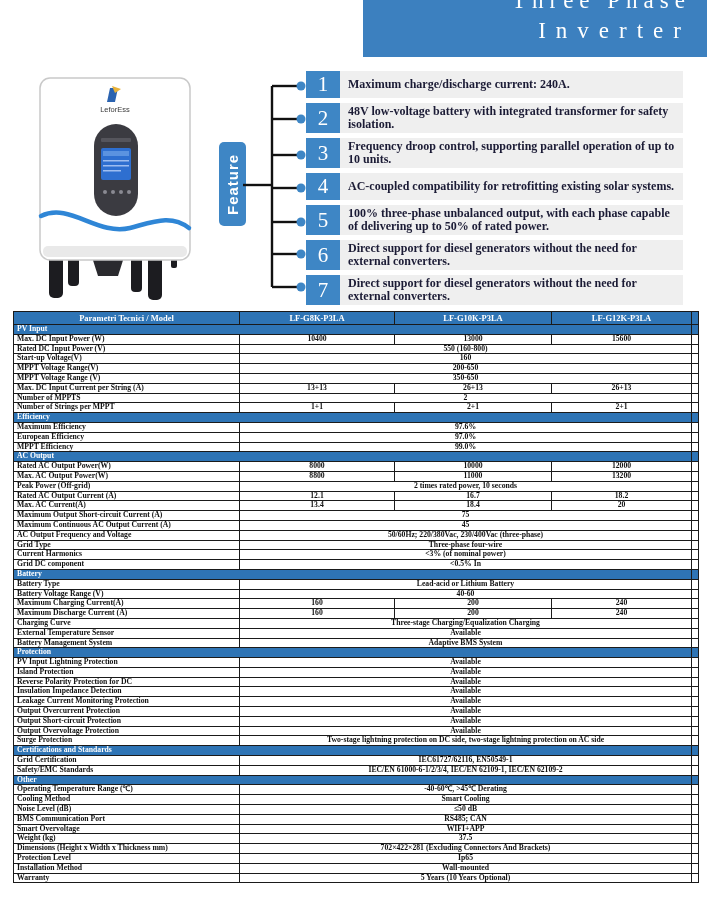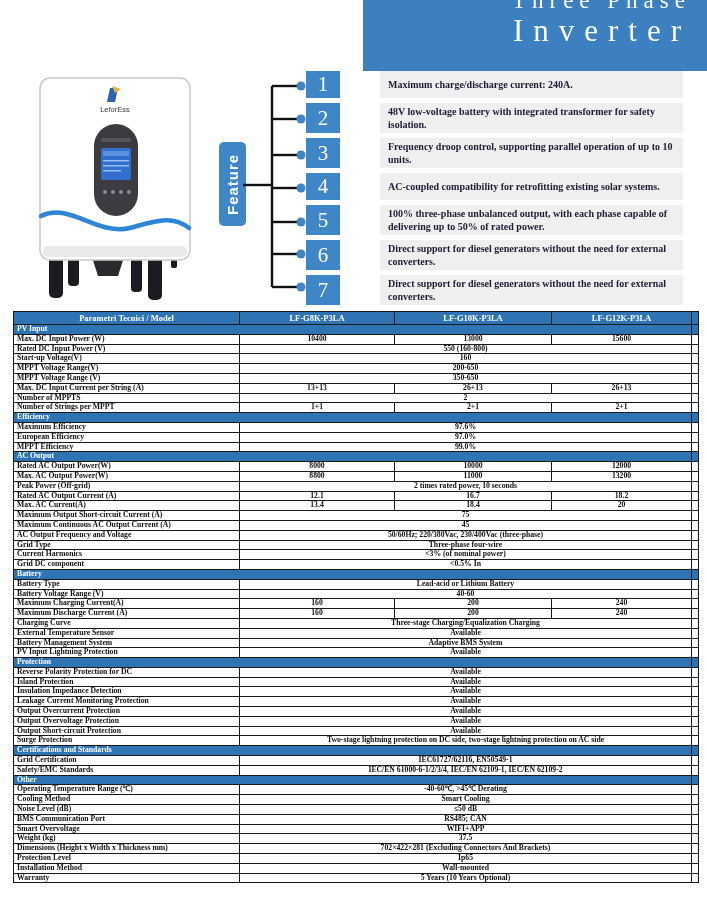--- a/index.html
+++ b/index.html
@@ -2,45 +2,45 @@
 <html><head>
 <meta charset="utf-8">
 <style>
   html,body{margin:0;padding:0;}
   body{
     width:707px;height:909px;position:relative;background:#ffffff;
     font-family:"Liberation Serif", serif;overflow:hidden;
   }
   
   .title-block{
-    position:absolute;left:363px;top:0;width:344px;height:71px;
+    position:absolute;left:363px;top:0;width:344px;height:57px;
     background:#3C80BF;color:#ffffff;box-sizing:border-box;
     overflow:hidden;text-align:right;padding-right:16px;
   }
   .title-inner{margin-top:-12px;}
   .title-line1{font-size:23px;letter-spacing:6px;line-height:26px;white-space:nowrap;}
-  .title-line2{font-size:31px;letter-spacing:10px;line-height:26px;margin-top:4px;white-space:nowrap;}
+  .title-line2{font-size:23px;letter-spacing:10px;line-height:26px;margin-top:4px;white-space:nowrap;}
   
   .feature-label{
     position:absolute;left:219px;top:142px;width:27px;height:84px;
     background:#3E86C5;border-radius:5px;color:#fff;
     font-family:"Liberation Sans", sans-serif;font-weight:bold;font-size:15px;
     display:flex;align-items:center;justify-content:center;
     writing-mode:vertical-rl;transform:rotate(180deg);letter-spacing:1px;
   }
   
   .features{position:absolute;left:306px;top:71px;width:377px;}
   .feature-item{display:flex;align-items:stretch;margin-bottom:5px;min-height:27px;}
   .feature-num{
     width:34px;flex:0 0 34px;background:#3E86C5;color:#fff;
     font-size:21px;display:flex;align-items:center;justify-content:center;
   }
   .feature-text{
-    flex:1;background:#EFEFEF;font-weight:bold;font-size:10px;line-height:13px;
-    padding:2px 8px;color:#1B1B35;display:flex;align-items:center;margin-left:40px;
+    flex:1;background:#EFEFEF;font-weight:bold;font-size:12px;line-height:13px;
+    padding:2px 8px;color:#1B1B35;display:flex;align-items:center;
   }
   
   .spec-table{
     position:absolute;left:13px;top:311px;width:685px;
     border-collapse:collapse;table-layout:fixed;font-weight:bold;color:#101010;
   }
   .spec-table td,.spec-table th{
     border:1px solid #1a1a1a;padding:0 3px;overflow:hidden;white-space:nowrap;
     height:8.6px;font-size:7.7px;line-height:8.8px;
   }
@@ -345,60 +345,60 @@
         <td class="label-cell">External Temperature Sensor</td>
         <td class="value-cell" colspan="3">Available</td>
         <td class="spacer-cell"></td>
       </tr>
       <tr>
         <td class="label-cell">Battery Management System</td>
         <td class="value-cell" colspan="3">Adaptive BMS System</td>
         <td class="spacer-cell"></td>
       </tr>
       <tr>
+        <td class="section-cell" colspan="4">Protection</td>
+        <td class="spacer-cell section-bg"></td>
+      </tr>
+      <tr>
         <td class="label-cell">PV Input Lightning Protection</td>
         <td class="value-cell" colspan="3">Available</td>
         <td class="spacer-cell"></td>
       </tr>
       <tr>
-        <td class="section-cell" colspan="4">Protection</td>
-        <td class="spacer-cell section-bg"></td>
+        <td class="label-cell">Island Protection</td>
+        <td class="value-cell" colspan="3">Available</td>
+        <td class="spacer-cell"></td>
       </tr>
       <tr>
         <td class="label-cell">Reverse Polarity Protection for DC</td>
         <td class="value-cell" colspan="3">Available</td>
         <td class="spacer-cell"></td>
       </tr>
       <tr>
-        <td class="label-cell">Island Protection</td>
-        <td class="value-cell" colspan="3">Available</td>
-        <td class="spacer-cell"></td>
-      </tr>
-      <tr>
         <td class="label-cell">Insulation Impedance Detection</td>
         <td class="value-cell" colspan="3">Available</td>
         <td class="spacer-cell"></td>
       </tr>
       <tr>
         <td class="label-cell">Leakage Current Monitoring Protection</td>
         <td class="value-cell" colspan="3">Available</td>
         <td class="spacer-cell"></td>
       </tr>
       <tr>
         <td class="label-cell">Output Overcurrent Protection</td>
         <td class="value-cell" colspan="3">Available</td>
         <td class="spacer-cell"></td>
       </tr>
       <tr>
+        <td class="label-cell">Output Short-circuit Protection</td>
+        <td class="value-cell" colspan="3">Available</td>
+        <td class="spacer-cell"></td>
+      </tr>
+      <tr>
         <td class="label-cell">Output Overvoltage Protection</td>
-        <td class="value-cell" colspan="3">Available</td>
-        <td class="spacer-cell"></td>
-      </tr>
-      <tr>
-        <td class="label-cell">Output Short-circuit Protection</td>
         <td class="value-cell" colspan="3">Available</td>
         <td class="spacer-cell"></td>
       </tr>
       <tr>
         <td class="label-cell">Surge Protection</td>
         <td class="value-cell" colspan="3">Two-stage lightning protection on DC side, two-stage lightning protection on AC side</td>
         <td class="spacer-cell"></td>
       </tr>
       <tr>
         <td class="section-cell" colspan="4">Certifications and Standards</td>

